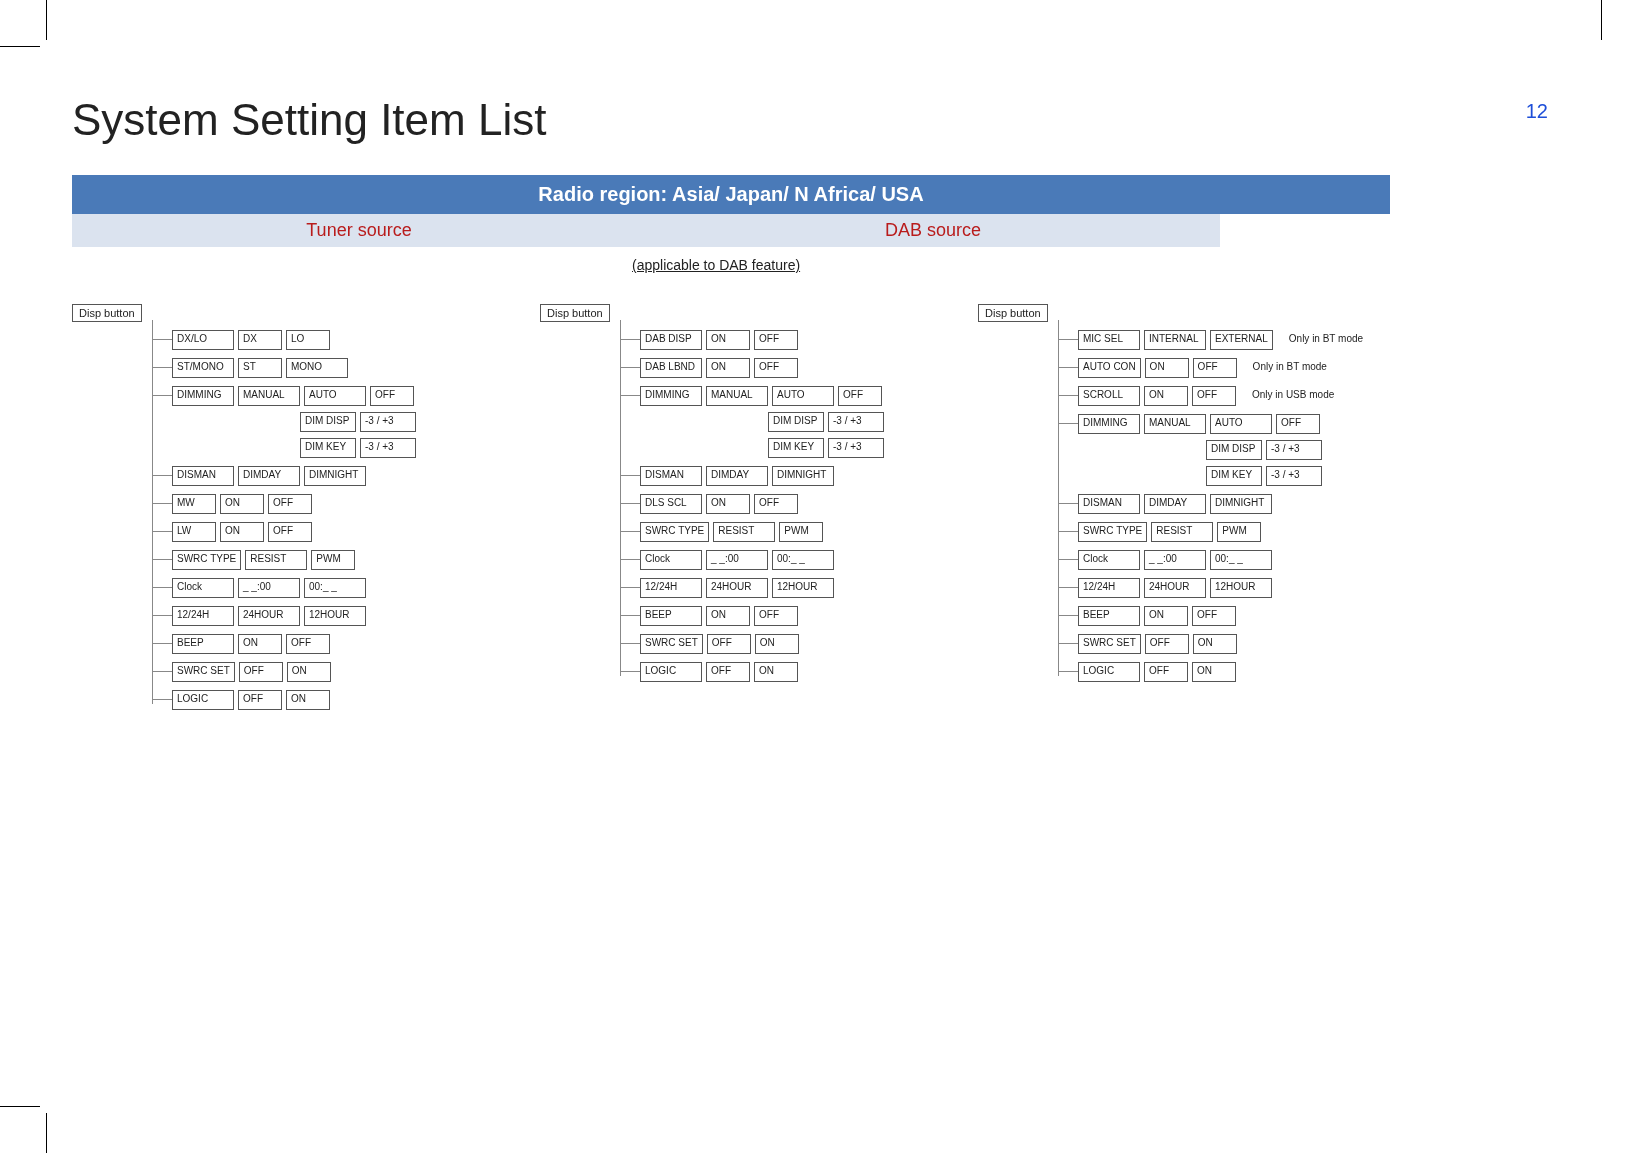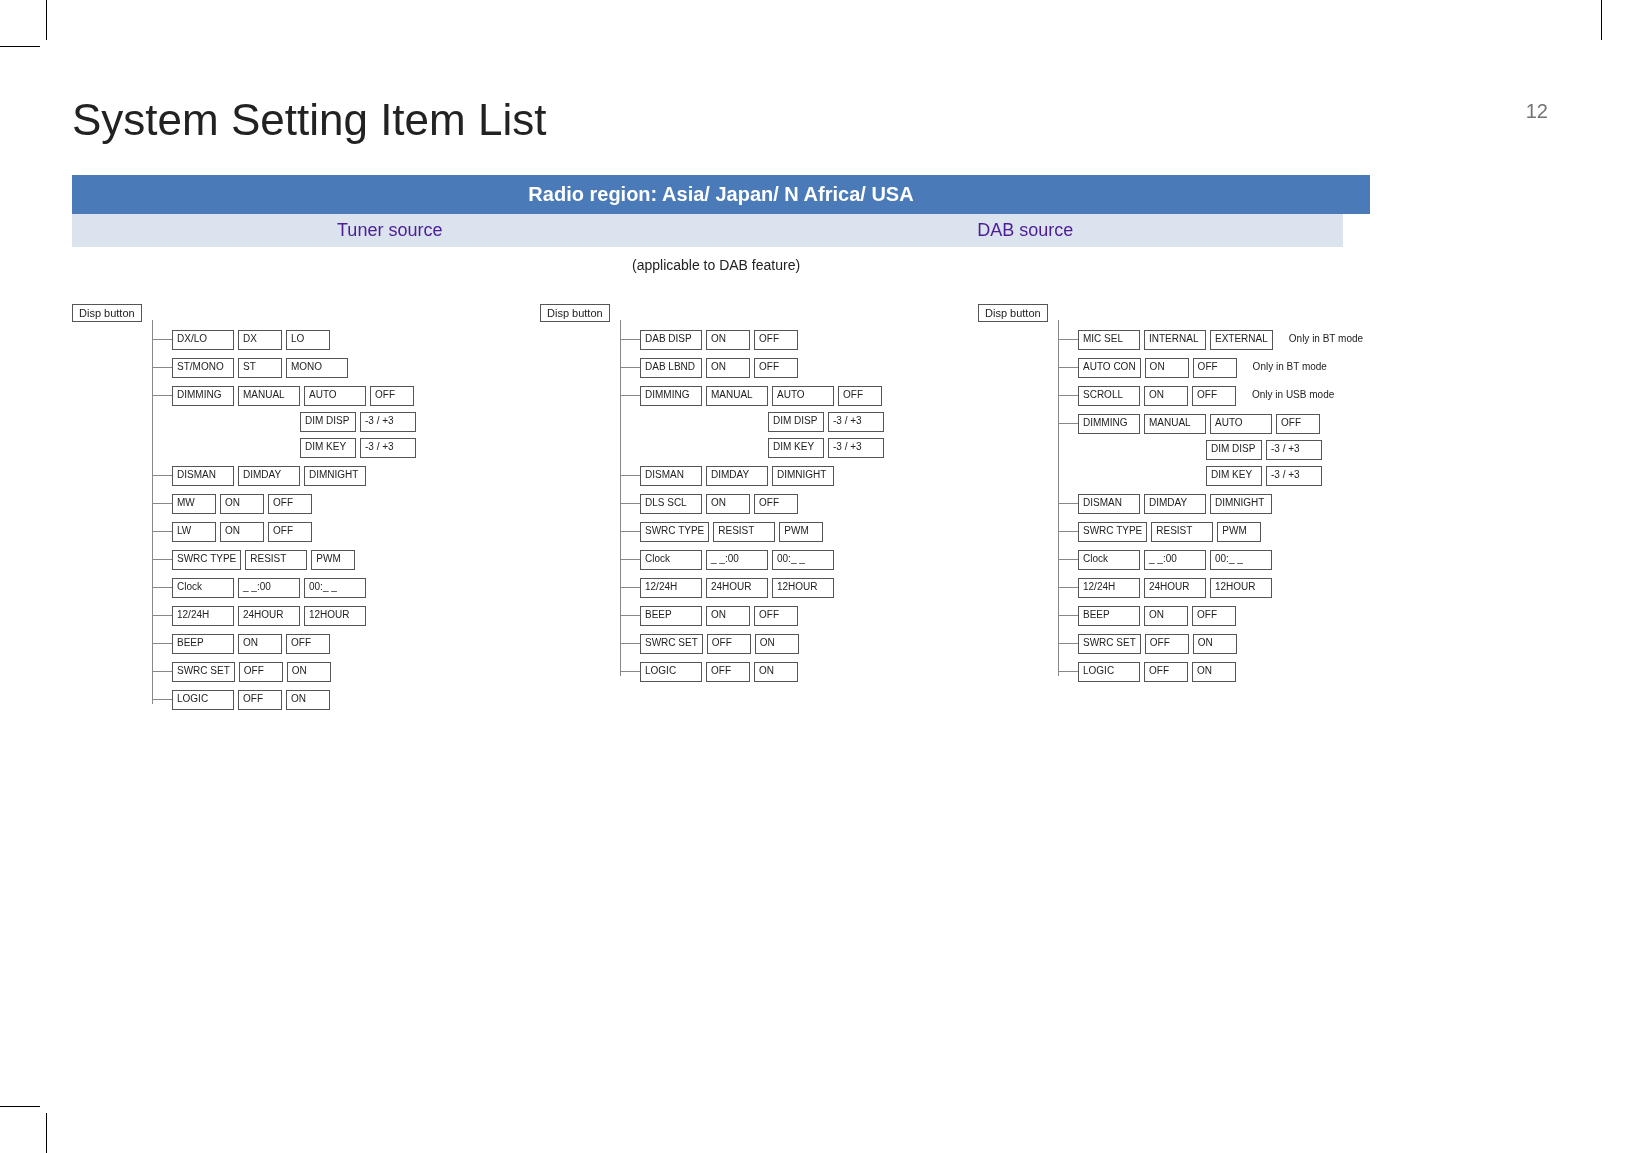--- a/index.html
+++ b/index.html
@@ -7,26 +7,26 @@
   
   .crop{position:absolute;background:#000;}
   .crop.h{height:1px;width:40px;}
   .crop.v{width:1px;height:40px;}
   .crop.tl-h{top:46px;left:0;}
   .crop.tl-v{top:0;left:46px;} 
   .crop.tr-v{top:0;right:46px;}
   .crop.bl-h{bottom:46px;left:0;}
   .crop.bl-v{bottom:0;left:46px;}
   .content{position:absolute;left:72px;top:95px;width:1500px;}
-  .page-no{position:absolute;right:100px;top:100px;font-size:20px;color:#737373;}
+  .page-no{position:absolute;right:100px;top:100px;font-size:20px;color:#1d4ed8;}
   .title{font-size:44px;font-weight:400;color:#222;margin-bottom:30px;font-family:"Segoe UI",Arial,sans-serif;}
-  .banner{background:#4a7ab8;color:#fff;text-align:center;font-weight:700;font-size:20px;padding:8px 4px;width:1290px;}
-  .subhead-row{display:flex;width:1271px;background:#dbe3ef;font-size:18px;color:#4c1d95;}
+  .banner{background:#4a7ab8;color:#fff;text-align:center;font-weight:700;font-size:20px;padding:8px 14px;width:1290px;}
+  .subhead-row{display:flex;width:1148px;background:#dbe3ef;font-size:18px;color:#b91c1c;}
   .subhead{flex:1;text-align:center;padding:6px 0;}
-  .subnote{width:1290px;font-size:14px;color:#222;margin-top:10px;text-align:left;padding-left:560px;box-sizing:border-box;}
+  .subnote{width:1290px;font-size:14px;color:#222;margin-top:10px;text-align:left;padding-left:560px;box-sizing:border-box;text-decoration:underline;}
   .trees{display:flex;width:1500px;margin-top:30px;gap:8px;}
   .tree-col{flex:0 0 auto;}
   .tree-col.c1{width:460px;}
   .tree-col.c2{width:430px;}
   .tree-col.c3{width:500px;}
   .disp{display:inline-block;border:1px solid #555;padding:2px 6px;font-size:11px;background:#fff;}
   .tree{position:relative;margin-top:2px;}
   .row{display:flex;align-items:flex-start;margin-top:8px;position:relative;}
   .stem-space{width:100px;flex:0 0 100px;position:relative;height:1px;}
   .row .cellgrp{display:flex;align-items:center;}

